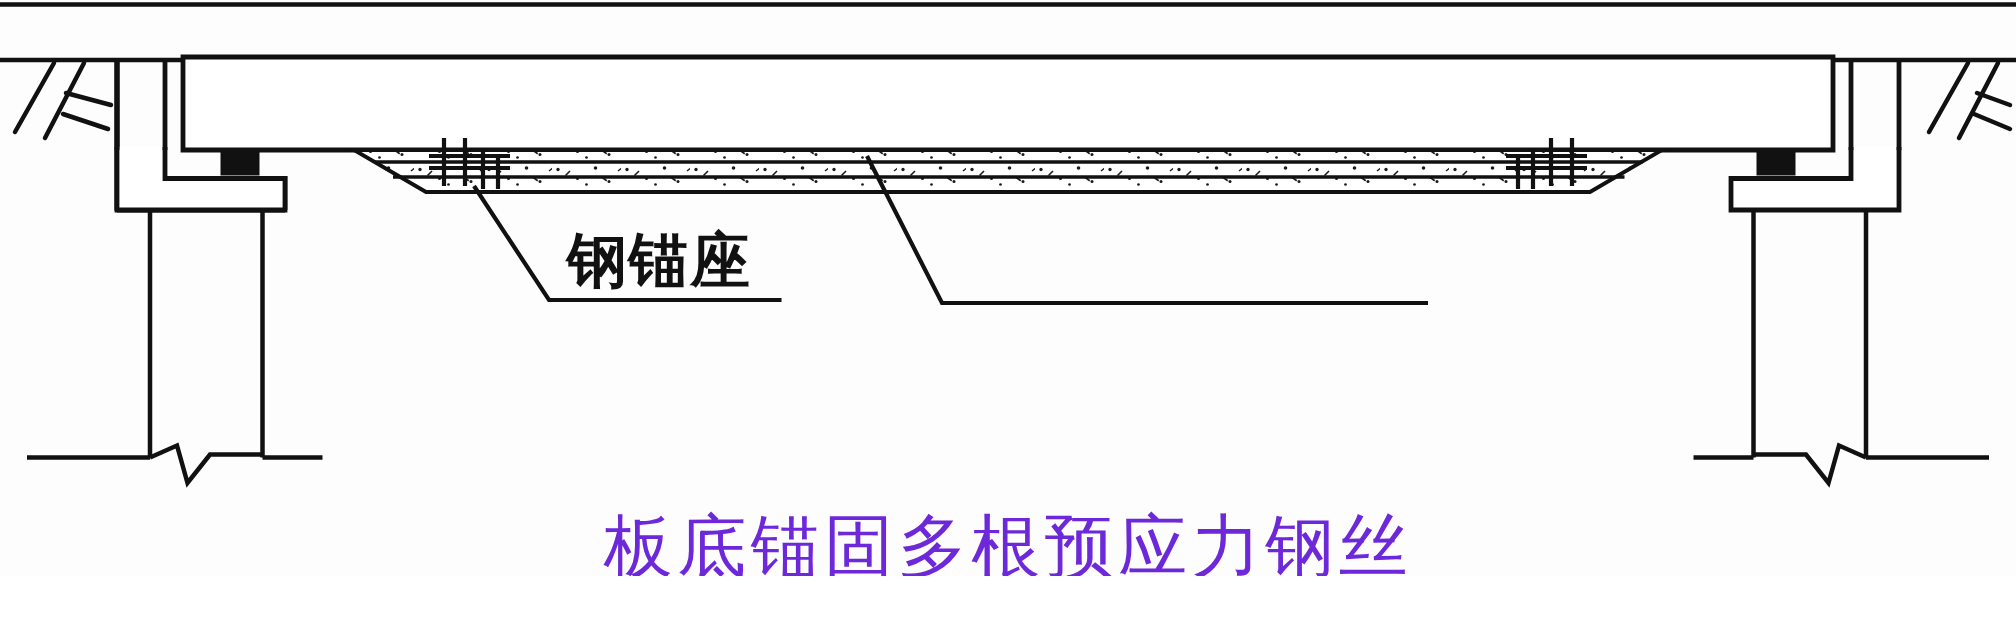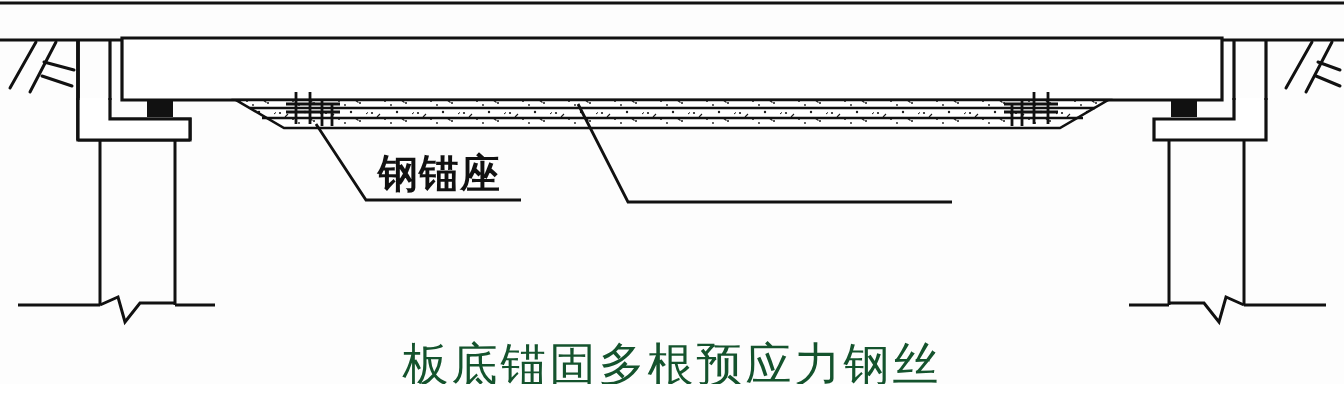--- a/index.html
+++ b/index.html
@@ -175,15 +175,15 @@
 
     <g stroke="#111111" stroke-width="2.8" fill="none">
       <path d="M578 104 L628 202 L952 202"></path>
     </g>
 
   </svg>
 
   <div class="label-text" id="lbl-anchor">钢锚座</div>
 
 
-  <div id="caption" style="color: #14532d;">板底锚固多根预应力钢丝</div>
+  <div id="caption" style="color: #6d28d9;">板底锚固多根预应力钢丝</div>
 
 </div>
 
 </body></html>

